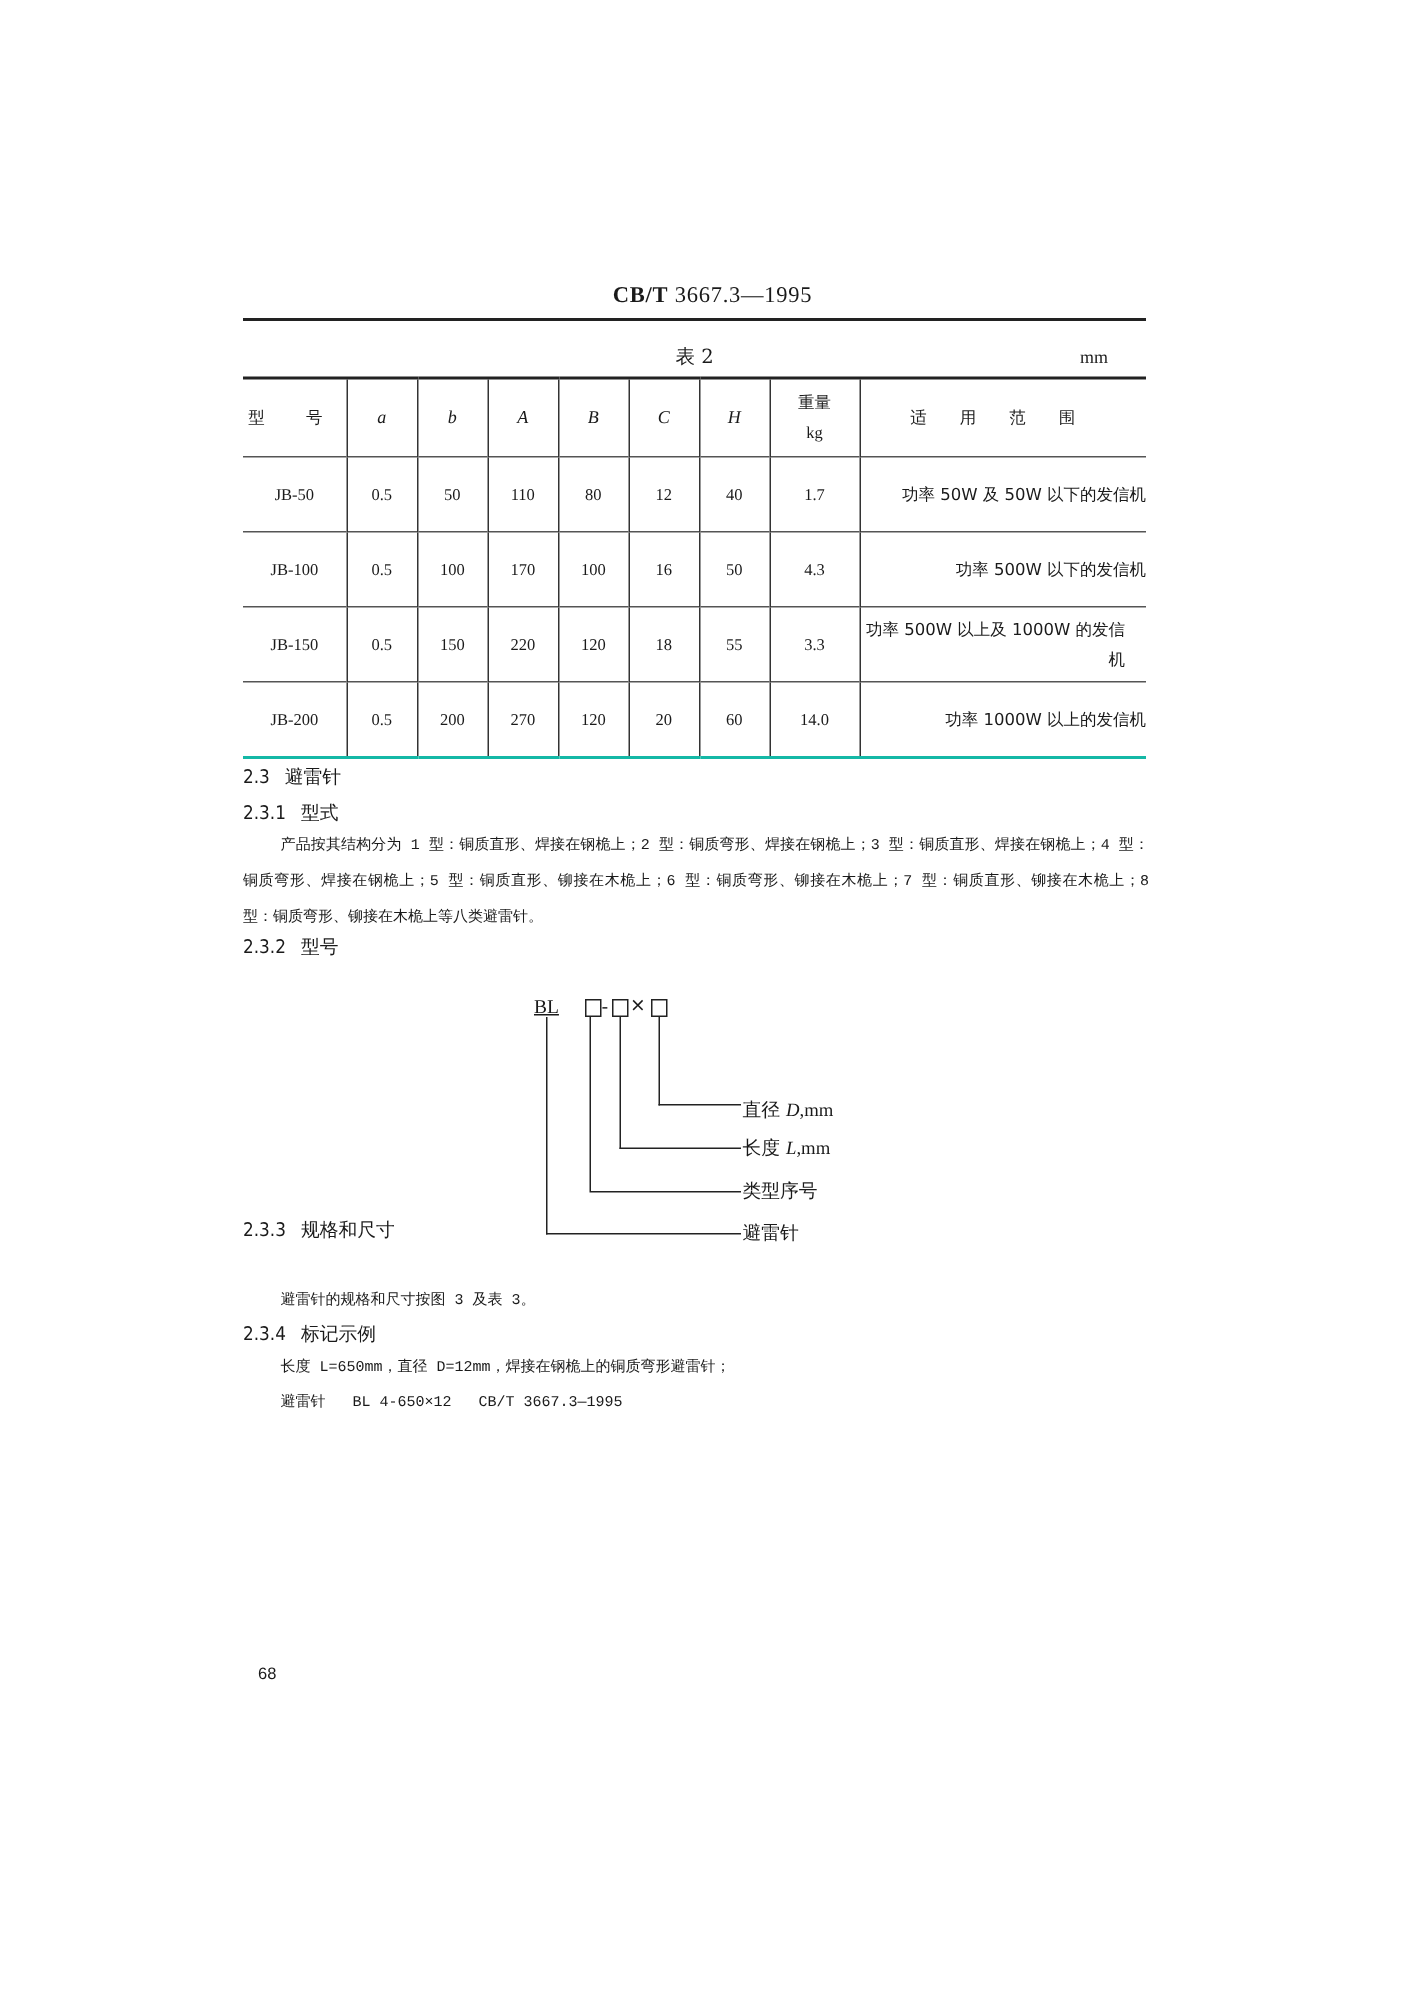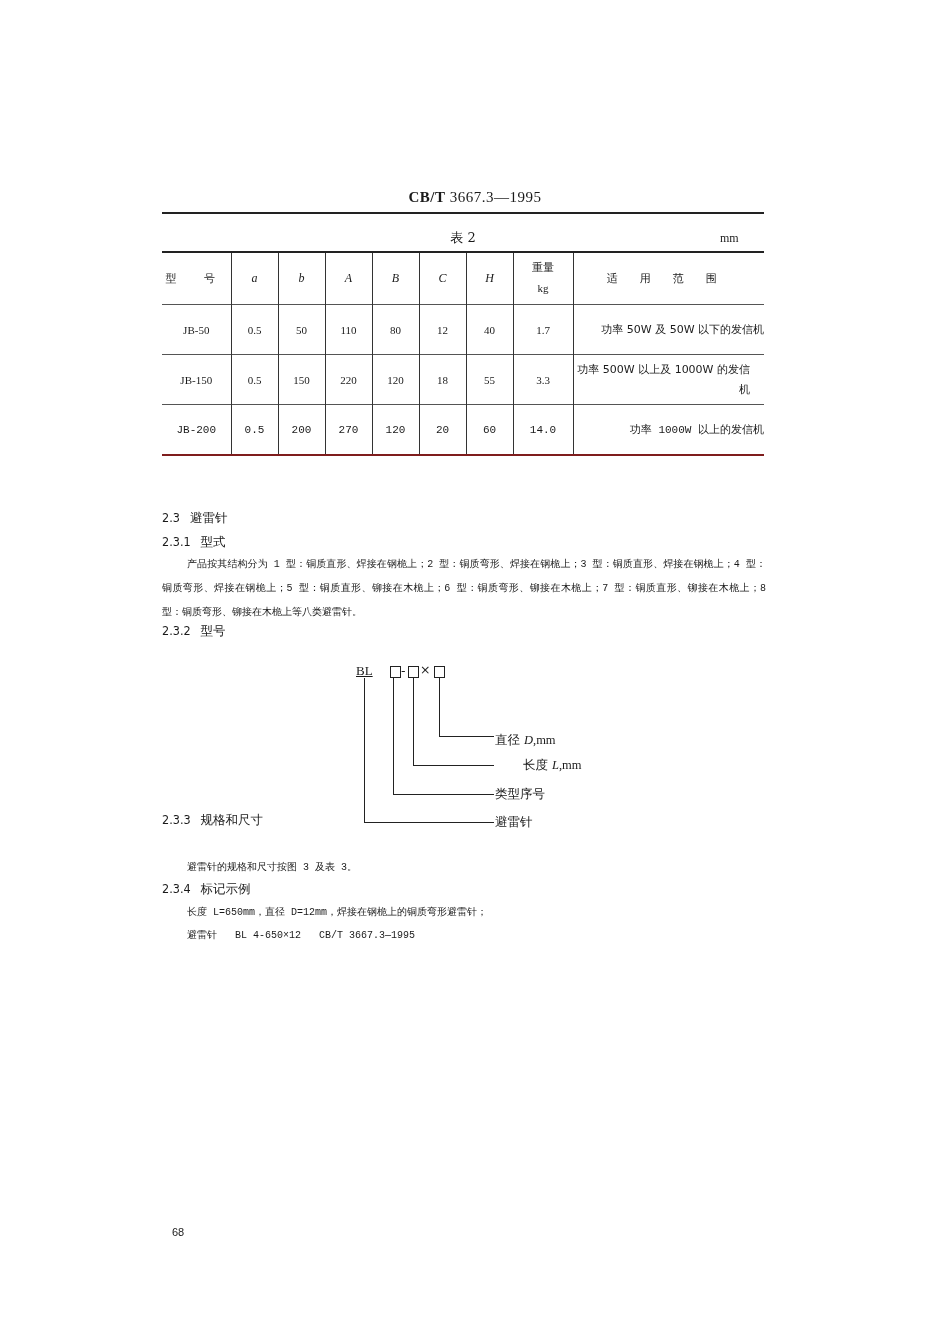--- a/index.html
+++ b/index.html
@@ -10,34 +10,34 @@
                 font-family:"Liberation Serif", serif; font-size:15px; letter-spacing:0.5px; }
   .std-header b { font-weight:bold; }
   .top-rule { left:162px; width:602px; top:212px; height:2px; background:#222; }
   .table-caption { left:162px; width:602px; top:229px; text-align:center; font-size:13px; }
   .unit { left:720px; top:231px; font-size:12px; font-family:"Liberation Serif", serif; }
   table.spec { position:absolute; left:162px; top:251px; width:602px; border-collapse:collapse;
                font-size:11px; font-family:"Liberation Serif", serif; }
   table.spec th, table.spec td { border-left:1px solid #333; border-top:1px solid #555;
                text-align:center; vertical-align:middle; padding:0; height:49px; font-weight:normal; }
   table.spec tr:first-child th { border-top:2px solid #222; height:51px; }
-  table.spec tr:last-child td { border-bottom:2px solid #7f1d1d;font-family:Liberation Mono, monospace; }
+  table.spec tr:last-child td { border-bottom:2px solid #14b8a6; }
   table.spec th:first-child, table.spec td:first-child { border-left:none; }
   table.spec th i { font-style:italic; font-size:12px; }
   table.spec td.scope { text-align:right; padding-left:0; font-family:"DejaVu Sans", sans-serif; font-size:11px; line-height:20px; }
   table.spec th.scope { letter-spacing:22px; padding-left:8px; font-family:"DejaVu Sans", sans-serif; font-size:11px; }
   table.spec th.cjk { font-family:"DejaVu Sans", sans-serif; font-size:11px; letter-spacing:12px; }
   .sec { font-family:"DejaVu Sans", sans-serif; font-size:12.5px; }
   .sec .num { font-family:"DejaVu Sans Condensed","DejaVu Sans", sans-serif; margin-right:10px; }
   .para { font-family:Liberation Mono, monospace; font-size:10px; line-height:24px; }
   .diagram-line { position:absolute; background:#222; }
   .box { position:absolute; width:9px; height:10px; border:1px solid #222; }
   .lbl { position:absolute; font-family:"DejaVu Sans", sans-serif; font-size:12.5px; }
   .lbl i { font-family:"Liberation Serif", serif; font-style:italic; }
-  .page-num { left:172px; top:1226px; font-size:11px; font-family:"Liberation Sans", sans-serif; }
+  .page-num { left:172px; top:1110px; font-size:11px; font-family:"Liberation Sans", sans-serif; }
 </style>
 </head>
 <body>
 
 <div class="abs std-header">
   <b>CB/T</b>
   <span>3667.3—1995</span>
 </div>
 <div class="abs top-rule"></div>
 
@@ -73,20 +73,31 @@
   <tr>
     <td>JB-50</td>
     <td>0.5</td>
     <td>50</td>
     <td>110</td>
     <td>80</td>
     <td>12</td>
     <td>40</td>
     <td>1.7</td>
     <td class="scope">功率 50W 及 50W 以下的发信机</td>
+  </tr>
+  <tr>
+    <td>JB-100</td>
+    <td>0.5</td>
+    <td>100</td>
+    <td>170</td>
+    <td>100</td>
+    <td>16</td>
+    <td>50</td>
+    <td>4.3</td>
+    <td class="scope">功率 500W 以下的发信机</td>
   </tr>
   <tr>
     <td>JB-150</td>
     <td>0.5</td>
     <td>150</td>
     <td>220</td>
     <td>120</td>
     <td>18</td>
     <td>55</td>
     <td>3.3</td>
@@ -130,21 +141,21 @@
   <div class="diagram-line" style="left:413px; top:678px; width:1px; height:88px;"></div>
   <div class="diagram-line" style="left:413px; top:765px; width:81px; height:1px;"></div>
   <div class="diagram-line" style="left:393px; top:678px; width:1px; height:116px;"></div>
   <div class="diagram-line" style="left:393px; top:794px; width:101px; height:1px;"></div>
   <div class="diagram-line" style="left:364px; top:678px; width:1px; height:145px;"></div>
   <div class="diagram-line" style="left:364px; top:822px; width:130px; height:1px;"></div>
 
   <div class="lbl" style="left:495px; top:732px;">
     <span>直径</span> <i>D</i><span style="font-family:'Liberation Serif',serif">,mm</span>
   </div>
-  <div class="lbl" style="left:495px; top:757px;margin-left:28px;">
+  <div class="lbl" style="left:495px; top:757px;">
     <span>长度</span> <i>L</i><span style="font-family:'Liberation Serif',serif">,mm</span>
   </div>
   <div class="lbl" style="left:495px; top:786px;">类型序号</div>
   <div class="lbl" style="left:495px; top:814px;">避雷针</div>
 </div>
 
 <div class="abs sec" style="left:162px; top:812px;">
   <span class="num">2.3.3</span><span>规格和尺寸</span>
 </div>
 <div class="abs para" style="left:187px; top:856px;">避雷针的规格和尺寸按图 3 及表 3。</div>

